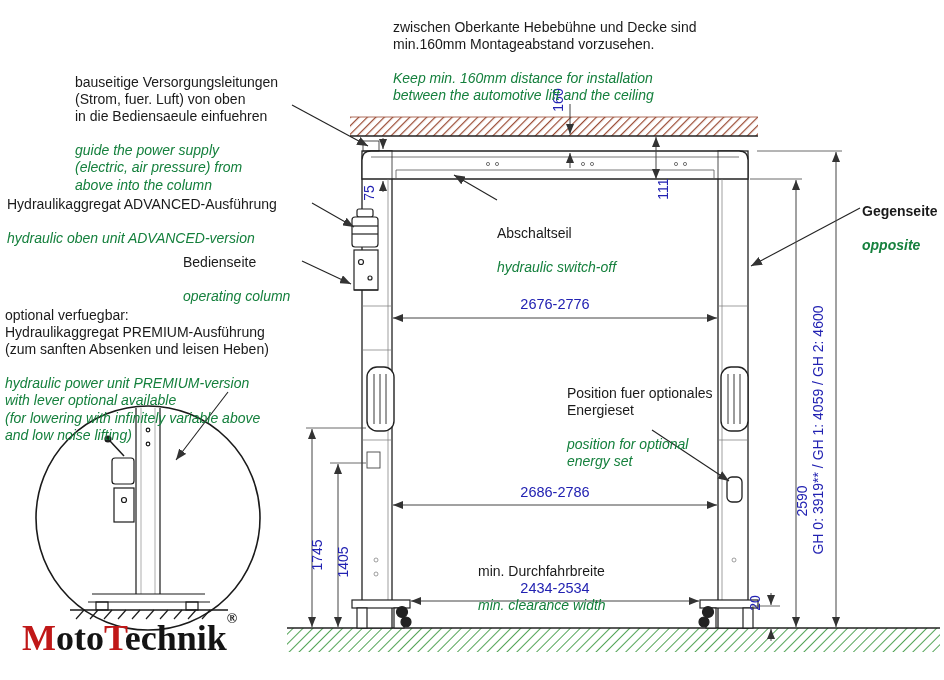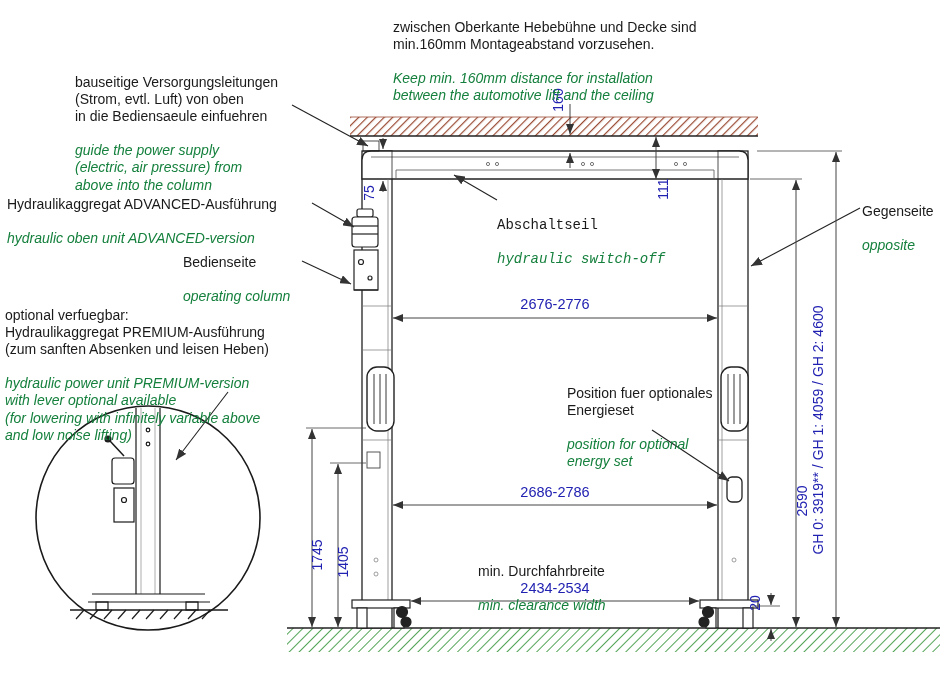--- a/index.html
+++ b/index.html
@@ -207,21 +207,21 @@
 
   <div class="note" style="left:393px; top:2px;">
     <span class="de">zwischen Oberkante Hebebühne und Decke sind
 min.160mm Montageabstand vorzusehen.</span>
     <span class="en">Keep min. 160mm distance for installation
 between the automotive lift and the ceiling</span>
   </div>
 
   <div class="note" style="left:75px; top:57px;">
     <span class="de">bauseitige Versorgungsleitungen
-(Strom, evtl. Luft) von oben
+(Strom, fuer. Luft) von oben
 in die Bediensaeule einfuehren</span>
     <span class="en">guide the power supply
 (electric, air pressure) from
 above into the column</span>
   </div>
 
   <div class="note" style="left:7px; top:179px;">
     <span class="de">Hydraulikaggregat ADVANCED-Ausführung</span>
     <span class="en">hydraulic oben unit ADVANCED-version</span>
   </div>
@@ -234,36 +234,39 @@
   <div class="note" style="left:5px; top:290px;">
     <span class="de">optional verfuegbar:
 Hydraulikaggregat PREMIUM-Ausführung
 (zum sanften Absenken und leisen Heben)</span>
     <span class="en">hydraulic power unit PREMIUM-version
 with lever optional available
 (for lowering with infinitely variable above
 and low noise lifting)</span>
   </div>
 
-  <div class="note" style="left:497px; top:200px;font-family:Liberation Mono, monospace;">
+  <div class="note" style="left:497px; top:208px;">
     <span class="de">Abschaltseil</span>
     <span class="en">hydraulic switch-off</span>
   </div>
 
-  <div class="note" style="left:862px; top:186px;">
+  <div class="note" style="left:862px; top:186px;font-weight:bold;">
     <span class="de">Gegenseite</span>
     <span class="en">opposite</span>
   </div>
 
   <div class="note" style="left:567px; top:368px;">
     <span class="de">Position fuer optionales
 Energieset</span>
     <span class="en">position for optional
 energy set</span>
   </div>
 
   <div class="note" style="left:478px; top:546px;">
     <span class="de">min. Durchfahrbreite</span>
     <span class="en">min. clearance width</span>
   </div>
 
+  <div class="logo">
+    <span class="red">M</span><span>oto</span><span class="red">T</span><span>echnik</span><sup>®</sup>
+  </div>
 
 </div>
 
 </body></html>

